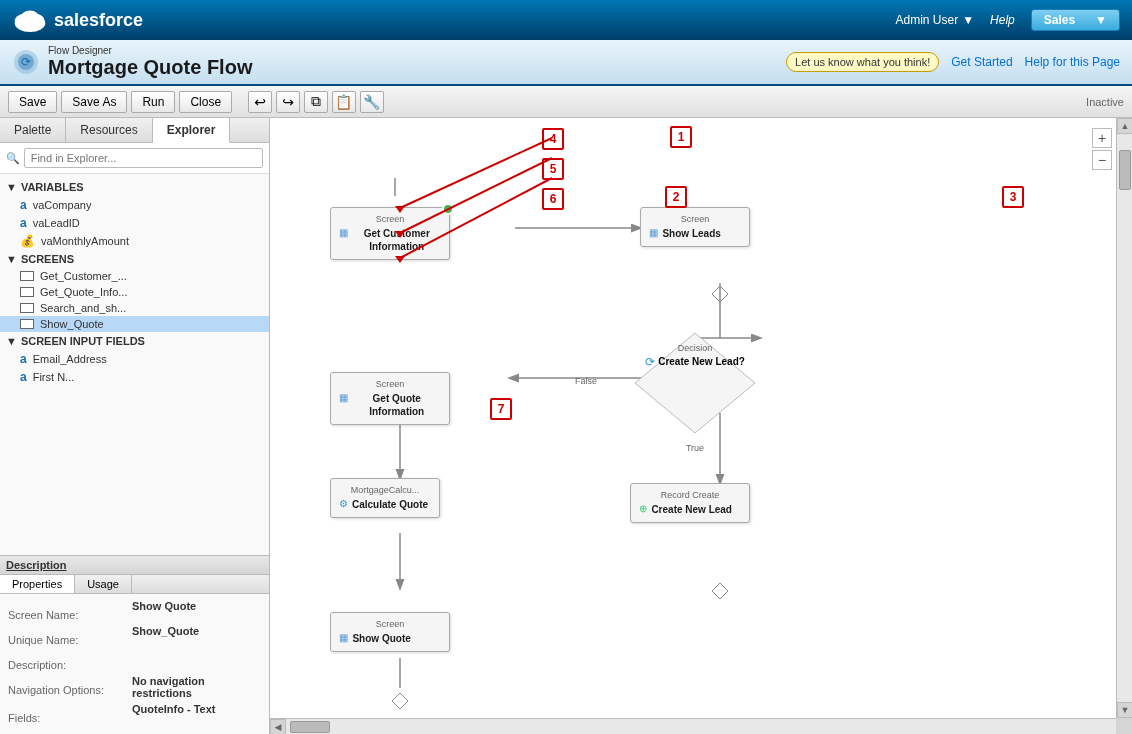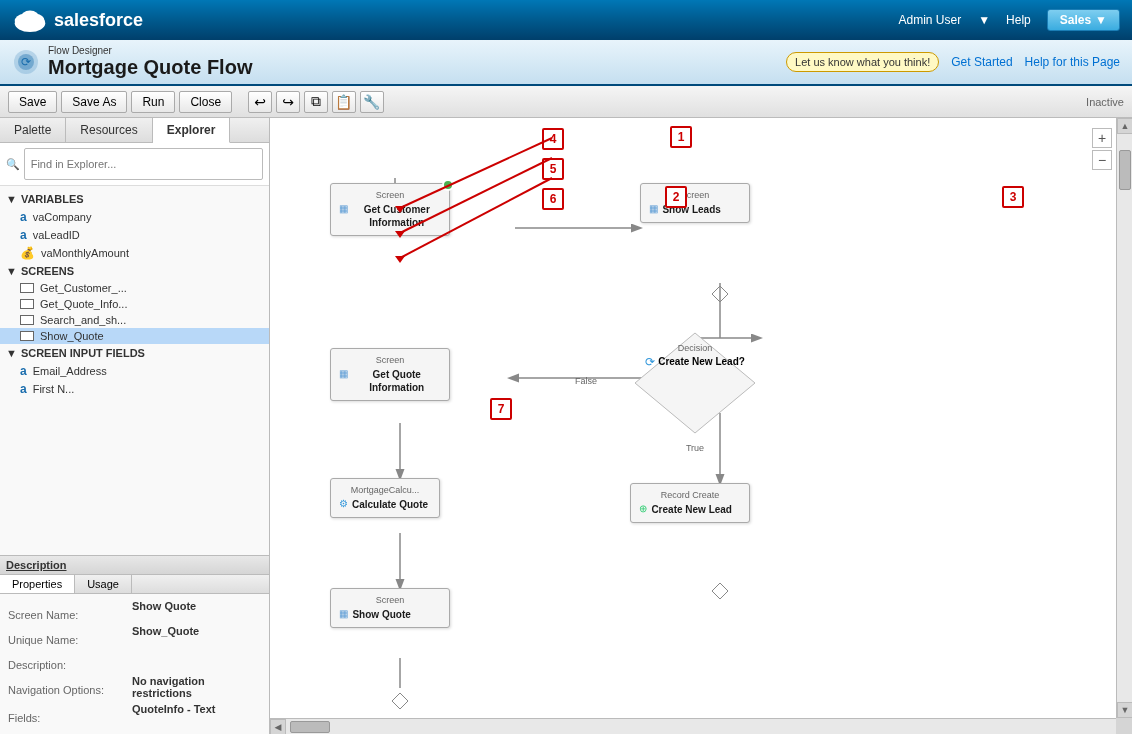--- a/index.html
+++ b/index.html
@@ -27,37 +27,38 @@
       display: flex;
       align-items: center;
       gap: 16px;
       color: white;
       font-size: 12px;
     }
     .admin-user-btn {
       color: white;
       display: flex;
       align-items: center;
-      gap: 17px;
+      gap: 4px;
       cursor: pointer;
     }
     .help-link {
       color: white;
       text-decoration: none;
+      font-style: italic;
     }
     .sales-btn {
       background: linear-gradient(180deg, #7ecef0 0%, #3aace0 100%);
       border: 1px solid #1a7db5;
       border-radius: 3px;
       padding: 3px 12px;
       color: white;
       font-weight: bold;
       display: flex;
       align-items: center;
-      gap: 4px;
+      gap: 20px;
       cursor: pointer;
     }
 
     
     .sub-header {
       background: linear-gradient(180deg, #e8f4fb 0%, #c5dff0 100%);
       border-bottom: 2px solid #004a7c;
       padding: 4px 12px 4px 12px;
       display: flex;
       align-items: center;
@@ -181,21 +182,21 @@
       align-items: center;
       gap: 4px;
       background: white;
     }
     .search-input {
       border: 1px solid #bbb;
       border-radius: 2px;
       padding: 2px 6px;
       font-size: 11px;
       flex: 1;
-      height: 32px;
+      height: 20px;
     }
     .panel-content {
       flex: 1;
       overflow-y: auto;
       padding: 4px 0;
     }
     .section-header {
       display: flex;
       align-items: center;
       gap: 4px;
@@ -367,21 +368,21 @@
       font-size: 9px;
       color: #666;
       margin-bottom: 3px;
     }
     .flow-node .node-name {
       font-size: 10px;
       font-weight: bold;
       color: #1a1a1a;
       line-height: 1.3;
     }
-    .node-screen { border-color: #aaa; }
+    .node-screen { border-color: #aaa; margin-top: 24px; }
     .node-record { border-color: #aaa; }
     .node-formula { border-color: #aaa; }
 
     
     .green-dot {
       position: absolute;
       top: -5px;
       right: -5px;
       width: 12px;
       height: 12px;

